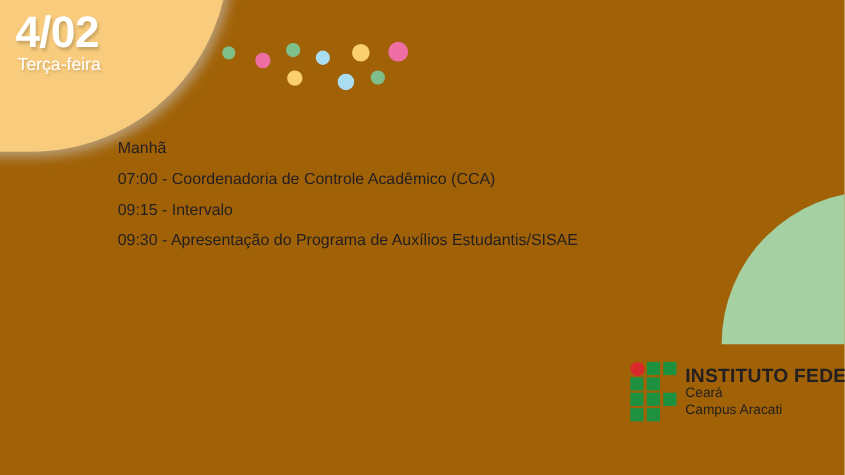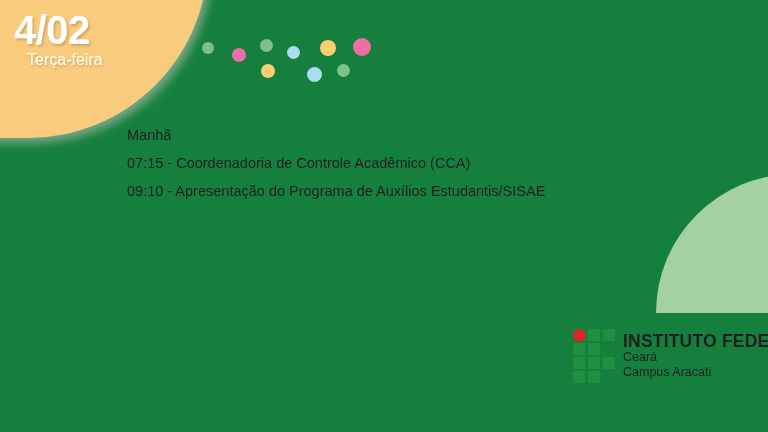--- a/index.html
+++ b/index.html
@@ -7,21 +7,21 @@
     padding: 0;
     background: #ffffff;
   }
   body {
     font-family: "Liberation Sans", sans-serif;
   }
   #slide {
     position: relative;
     width: 768px;
     height: 432px;
-    background: #15803d;
+    background: #a16207;
     overflow: hidden;
   }
 
   
   .date-badge-shadow {
     position: absolute;
     left: -92px;
     top: -96px;
     width: 300px;
     height: 234px;
@@ -53,21 +53,21 @@
     top: 106px;
     font-size: 40px;
     font-weight: bold;
     color: #ffffff;
     letter-spacing: -0.5px;
     line-height: 1;
     text-shadow: 1.5px 2px 2.5px rgba(150,125,70,.45);
   }
   .date-weekday {
     position: absolute;
-    left: 27px;
+    left: 16px;
     top: 148px;
     font-size: 16px;
     color: #ffffff;
     line-height: 1;
     text-shadow: 1px 1.5px 2px rgba(150,125,70,.40);
   }
 
   
   .green-quarter {
     position: absolute;
@@ -84,21 +84,20 @@
     position: absolute;
     border-radius: 50%;
   }
 
   
   .agenda {
     position: absolute;
     left: 107px;
     top: 128px;
     width: 600px;
-    margin-left: 20px;
   }
   .agenda-heading,
   .agenda-line {
     font-size: 14.5px;
     color: #231f20;
     line-height: 1;
     margin: 0 0 13.5px 0;
     white-space: nowrap;
   }
 
@@ -168,22 +167,23 @@
       <div class="dot" style="left: 261px; top: 64px; width: 14px; height: 14px; background: rgb(251, 207, 112);"></div>
       <div class="dot" style="left: 320px; top: 40px; width: 16px; height: 16px; background: rgb(251, 207, 112);"></div>
       <div class="dot" style="left: 353px; top: 38px; width: 18px; height: 18px; background: rgb(239, 110, 163);"></div>
       <div class="dot" style="left: 306.5px; top: 66.5px; width: 15px; height: 15px; background: rgb(170, 220, 242);"></div>
       <div class="dot" style="left: 336.5px; top: 63.5px; width: 13px; height: 13px; background: rgb(127, 192, 138);"></div>
     </div>
 
   <div class="agenda">
     <div class="agenda-heading">Manhã</div>
     <div id="agenda-items">
-        <div class="agenda-line">07:15 - Coordenadoria de Controle Acadêmico (CCA)</div>
-        <div class="agenda-line">09:10 - Apresentação do Programa de Auxílios Estudantis/SISAE</div>
+        <div class="agenda-line">07:00 - Coordenadoria de Controle Acadêmico (CCA)</div>
+        <div class="agenda-line">09:15 - Intervalo</div>
+        <div class="agenda-line">09:30 - Apresentação do Programa de Auxílios Estudantis/SISAE</div>
       </div>
   </div>
 
   <div class="logo-block">
     <div class="logo-mark">
       <div class="logo-dot" style="left: 0px; top: 0px; width: 13px; height: 13px; background: rgb(216, 40, 42);"></div>
       <div class="logo-cell" style="left: 15px; top: 0px; width: 12px; height: 12px; background: rgb(30, 145, 65);"></div>
       <div class="logo-cell" style="left: 30px; top: 0px; width: 12px; height: 12px; background: rgb(30, 145, 65);"></div>
       <div class="logo-cell" style="left: 0px; top: 14px; width: 12px; height: 12px; background: rgb(30, 145, 65);"></div>
       <div class="logo-cell" style="left: 15px; top: 14px; width: 12px; height: 12px; background: rgb(30, 145, 65);"></div>

